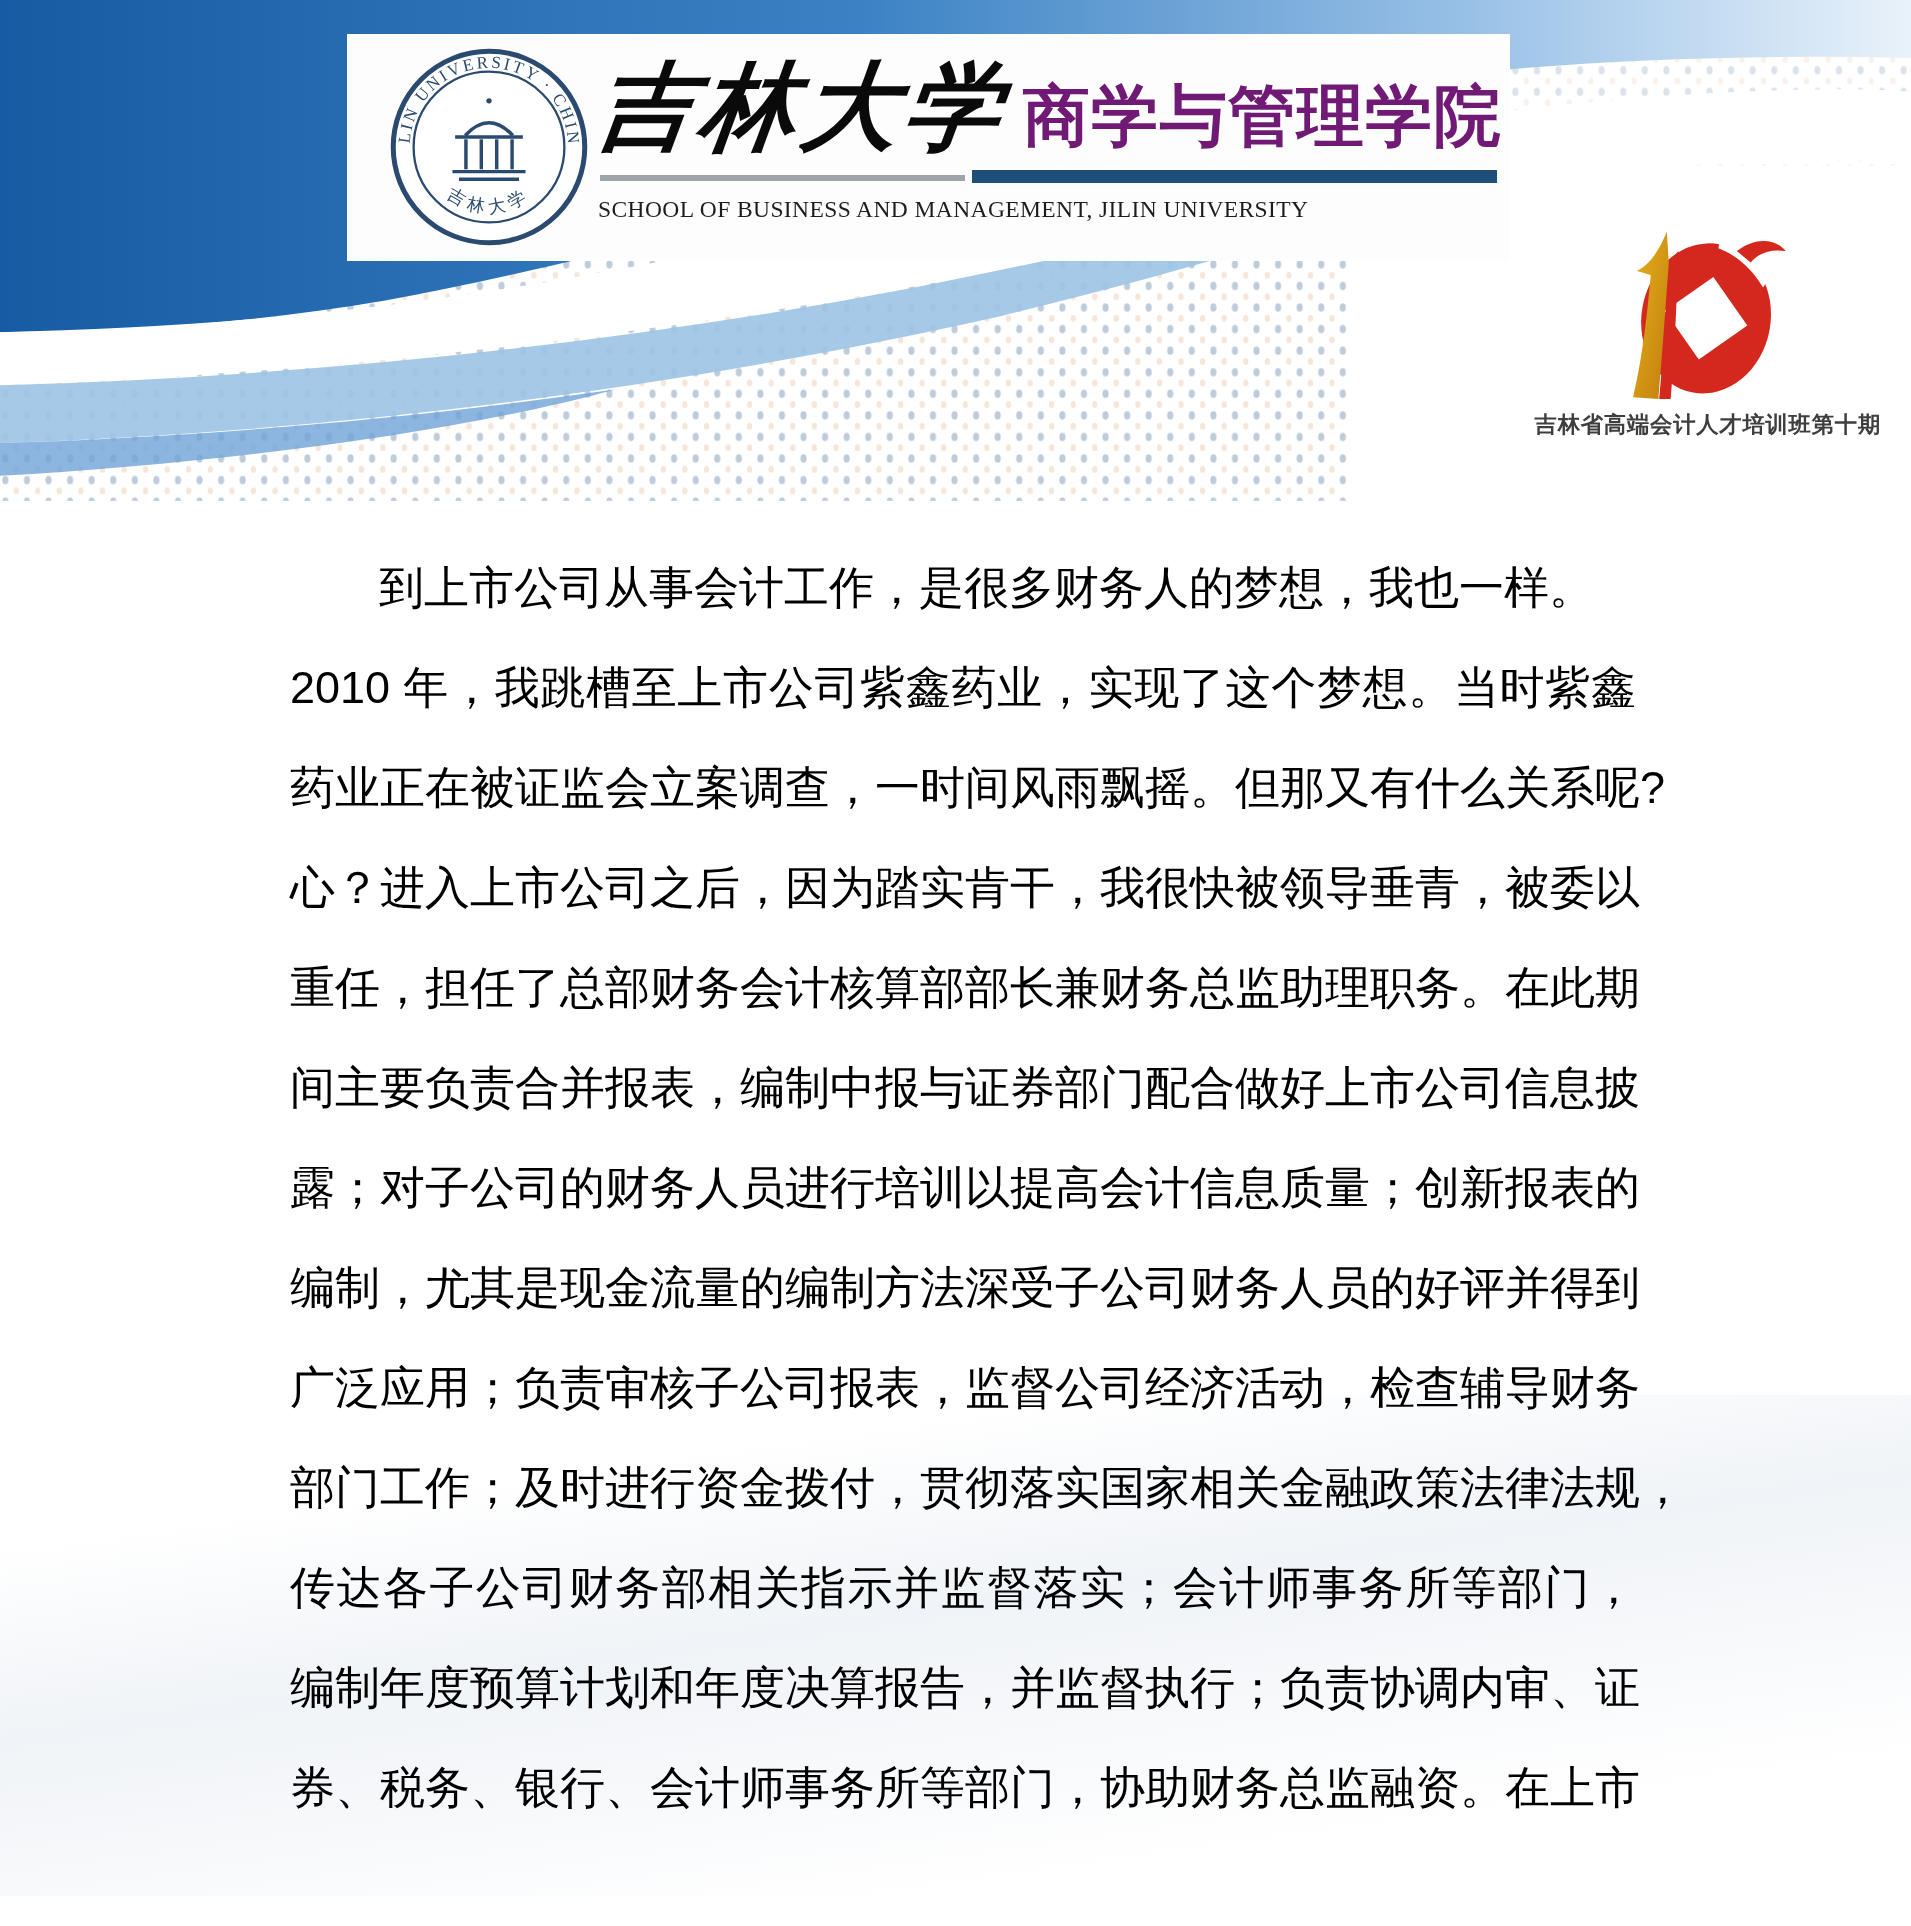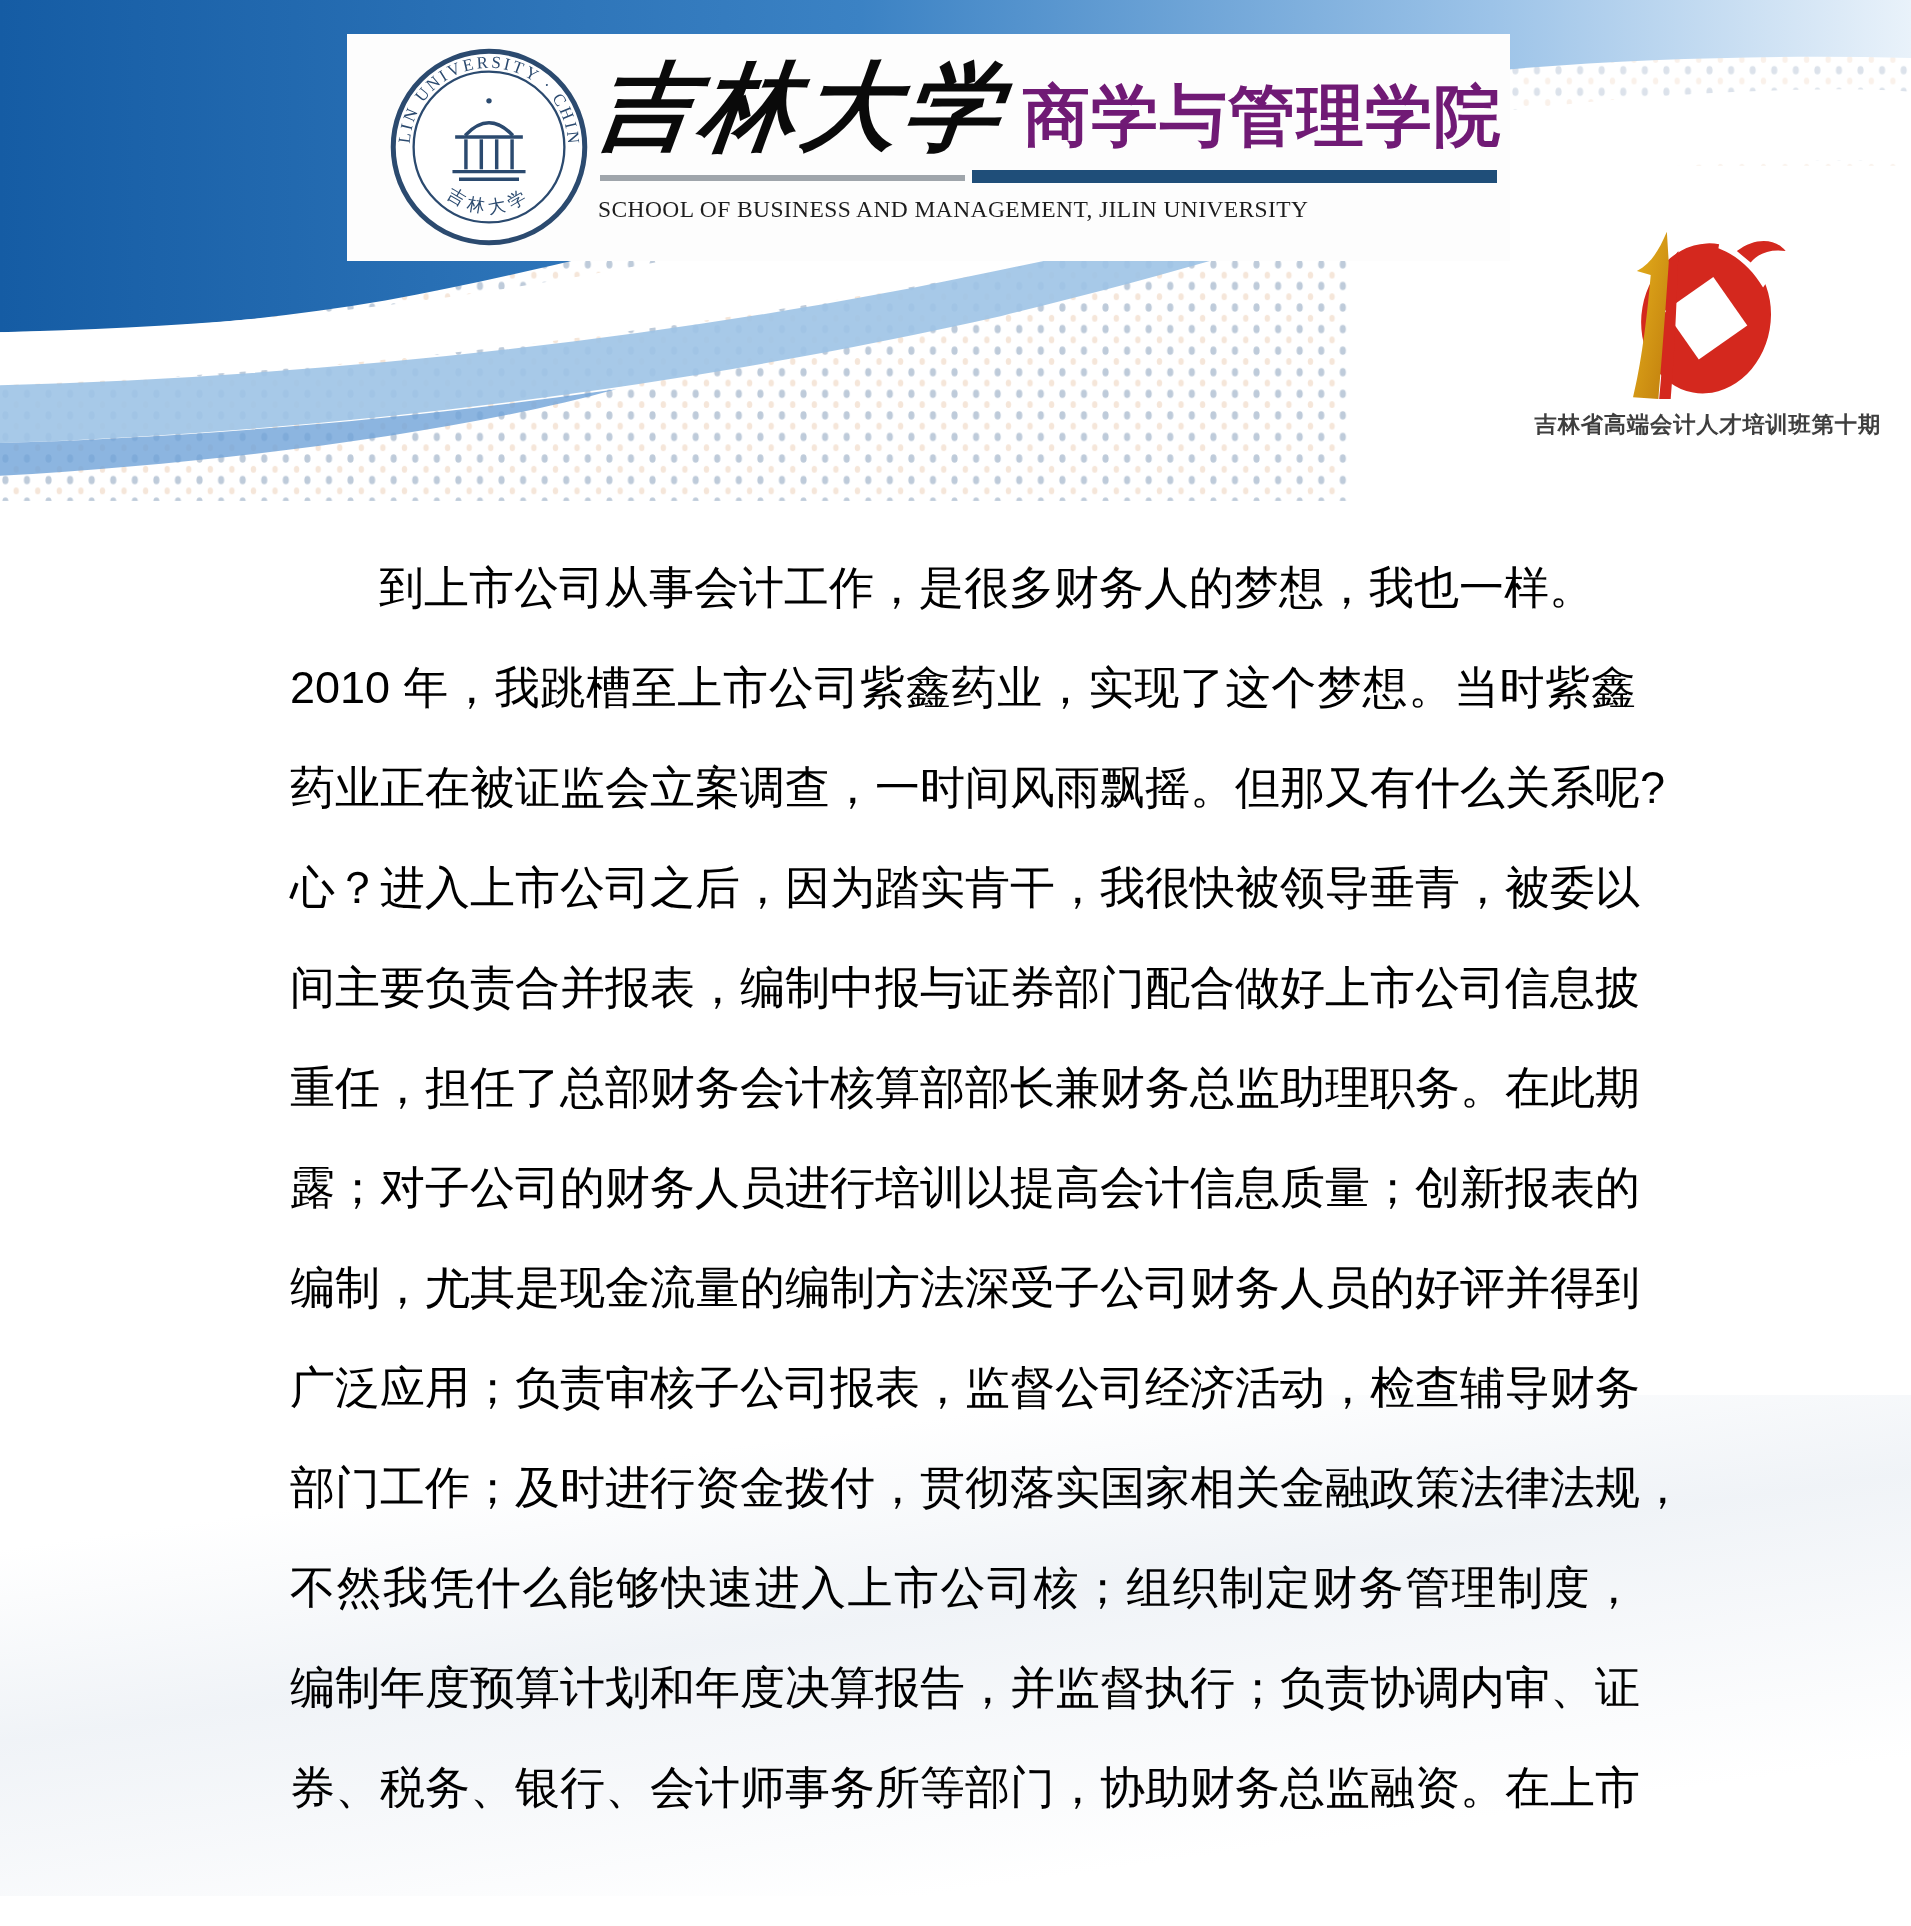--- a/index.html
+++ b/index.html
@@ -118,26 +118,26 @@
     <path d="M232,92 C228,200 218,340 208,445 L238,445 C248,330 255,160 258,60 Z" fill="#D4281E"></path>
     <path d="M228,10 C206,62 186,92 150,112 L186,122 C176,240 160,360 140,440 L206,445 C216,330 226,190 233,90 Z" fill="url(#goldGrad)"></path>
   </svg>
   <div class="anniv-caption">吉林省高端会计人才培训班第十期</div>
 
   <div class="body-text">
     <div class="body-line first">到上市公司从事会计工作，是很多财务人的梦想，我也一样。</div>
     <div class="body-line">2010 年，我跳槽至上市公司紫鑫药业，实现了这个梦想。当时紫鑫</div>
     <div class="body-line">药业正在被证监会立案调查，一时间风雨飘摇。但那又有什么关系呢?</div>
     <div class="body-line">心？进入上市公司之后，因为踏实肯干，我很快被领导垂青，被委以</div>
+    <div class="body-line">重任，担任了总部财务会计核算部部长兼财务总监助理职务。在此期</div>
     <div class="body-line">间主要负责合并报表，编制中报与证券部门配合做好上市公司信息披</div>
-    <div class="body-line">重任，担任了总部财务会计核算部部长兼财务总监助理职务。在此期</div>
     <div class="body-line">露；对子公司的财务人员进行培训以提高会计信息质量；创新报表的</div>
     <div class="body-line">编制，尤其是现金流量的编制方法深受子公司财务人员的好评并得到</div>
     <div class="body-line">广泛应用；负责审核子公司报表，监督公司经济活动，检查辅导财务</div>
     <div class="body-line">部门工作；及时进行资金拨付，贯彻落实国家相关金融政策法律法规，</div>
-    <div class="body-line">不然我凭什么能够快速进入上市公司核；组织制定财务管理制度，</div>
+    <div class="body-line">传达各子公司财务部相关指示并监督落实；会计师事务所等部门，</div>
     <div class="body-line">编制年度预算计划和年度决算报告，并监督执行；负责协调内审、证</div>
     <div class="body-line">券、税务、银行、会计师事务所等部门，协助财务总监融资。在上市</div>
 
   </div>
 
 </div>
 
 
 </body></html>

